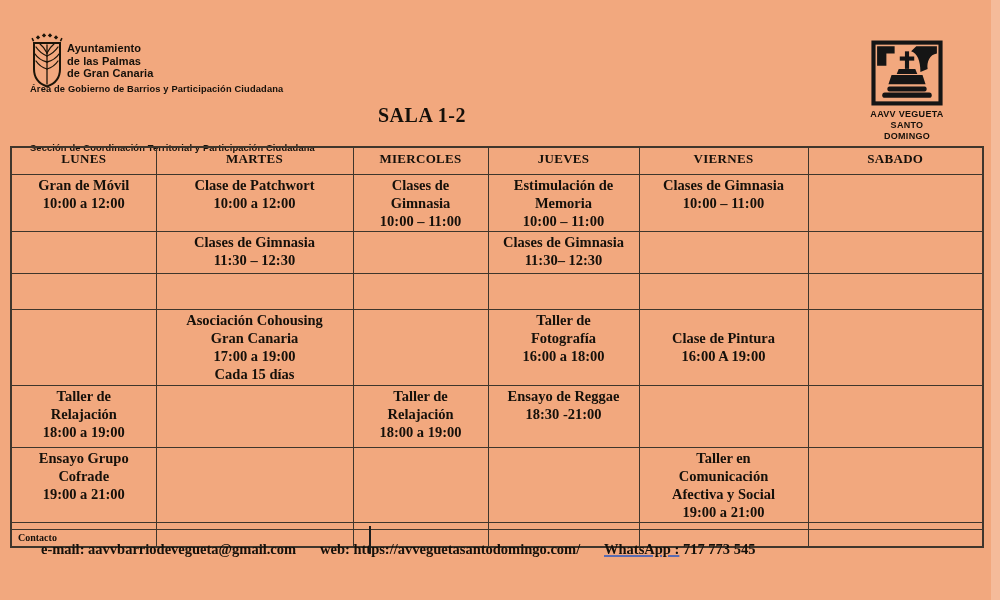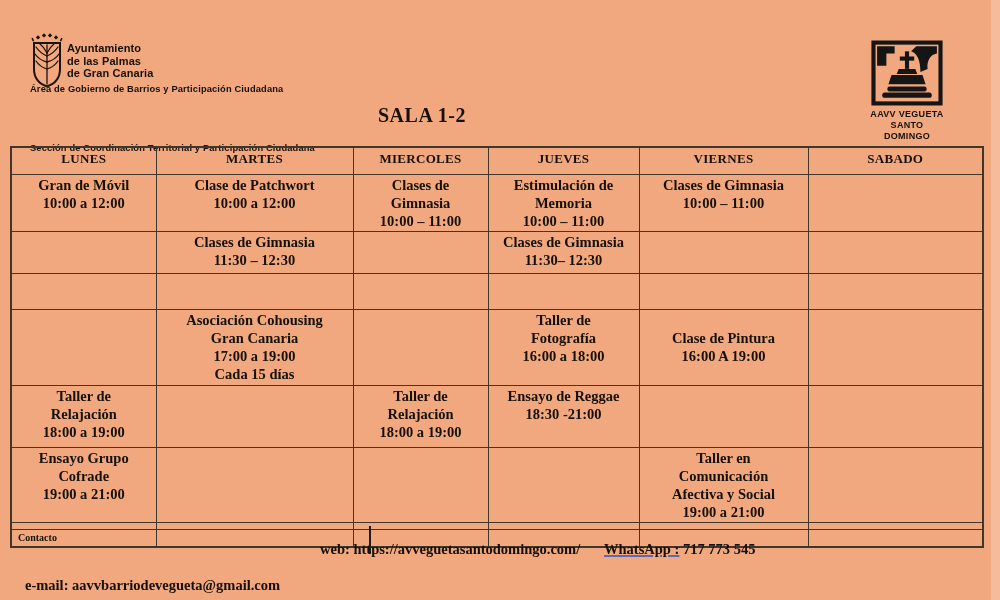--- a/index.html
+++ b/index.html
@@ -61,21 +61,21 @@
     overflow:hidden;
   }
   table.sched th{font-size:13px;line-height:20px;height:24px;padding:1px 0;letter-spacing:.3px;}
   .cl{white-space:nowrap;}
   tr.thin-row td{padding:0;}
   tr.contact-row td{font-size:10px;line-height:14px;vertical-align:middle;}
   
   .footer{position:absolute;left:0;top:541px;width:1000px;height:18px;
     font-weight:bold;font-size:14.5px;line-height:16px;}
   .footer .blk{position:absolute;white-space:nowrap;}
-  .f-email{left:25px;margin-top:36px;}
+  .f-email{left:41px;}
   .f-web{left:320px;}
   .f-wa{left:604px;}
   .wa-link{text-decoration:underline;text-decoration-color:var(--link);text-decoration-thickness:1.5px;}
   .cursor{position:absolute;left:369px;top:526px;width:1.5px;height:27px;background:#1c1c1c;}
   .edge{position:absolute;left:991px;top:0;width:9px;height:600px;background:rgba(255,255,255,0.22);}
 </style>
 </head>
 <body>
 
 <div class="page">

